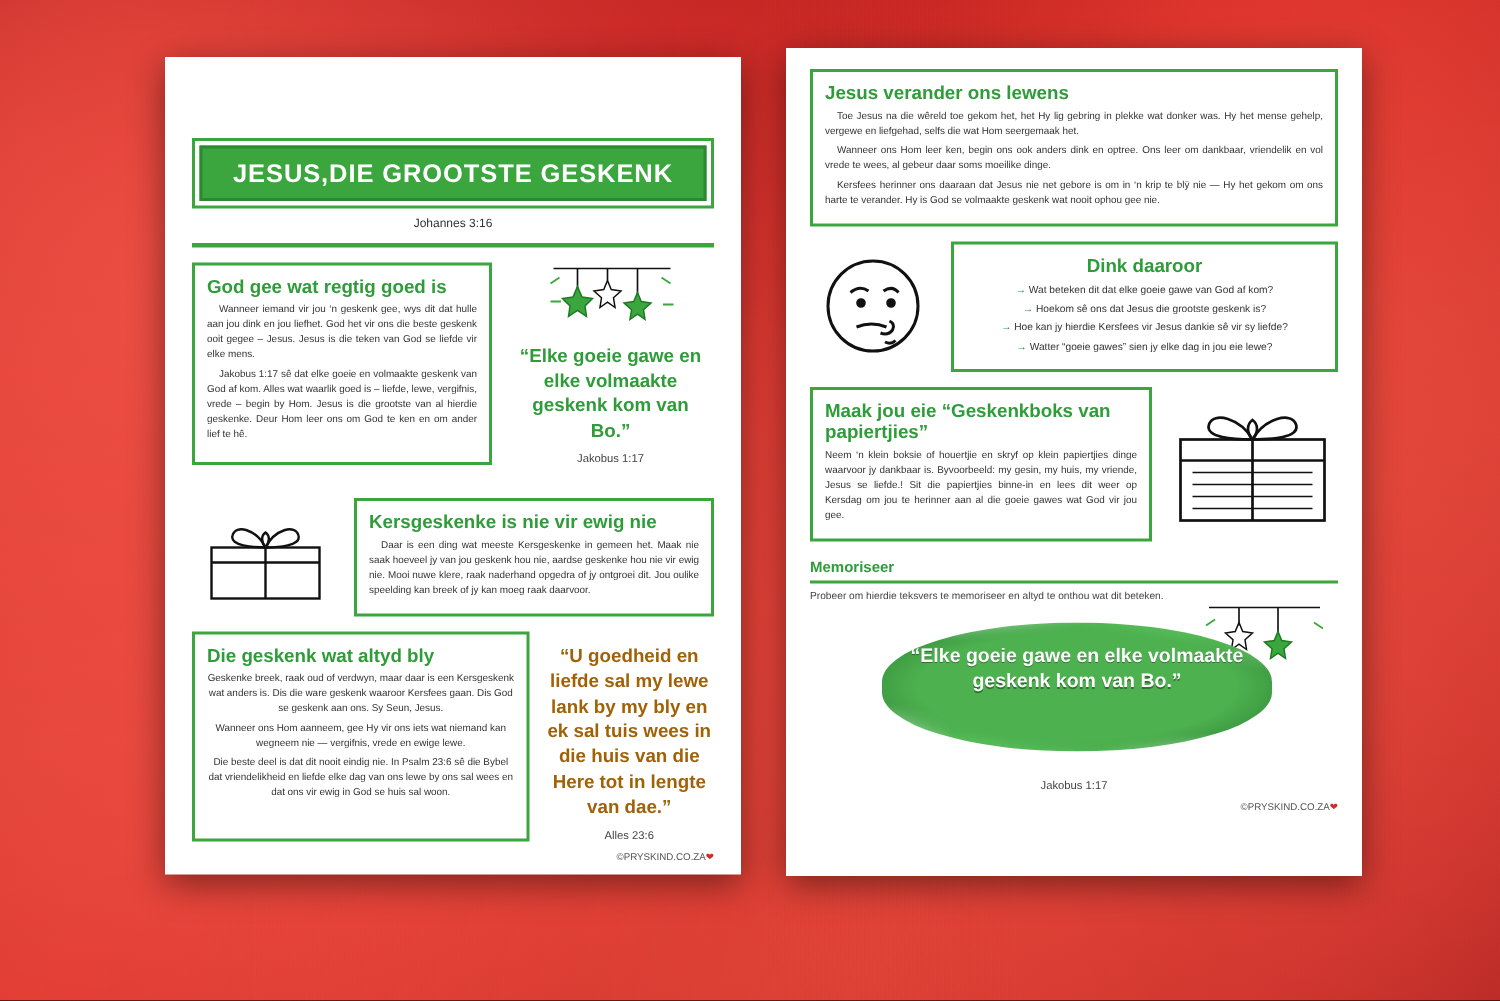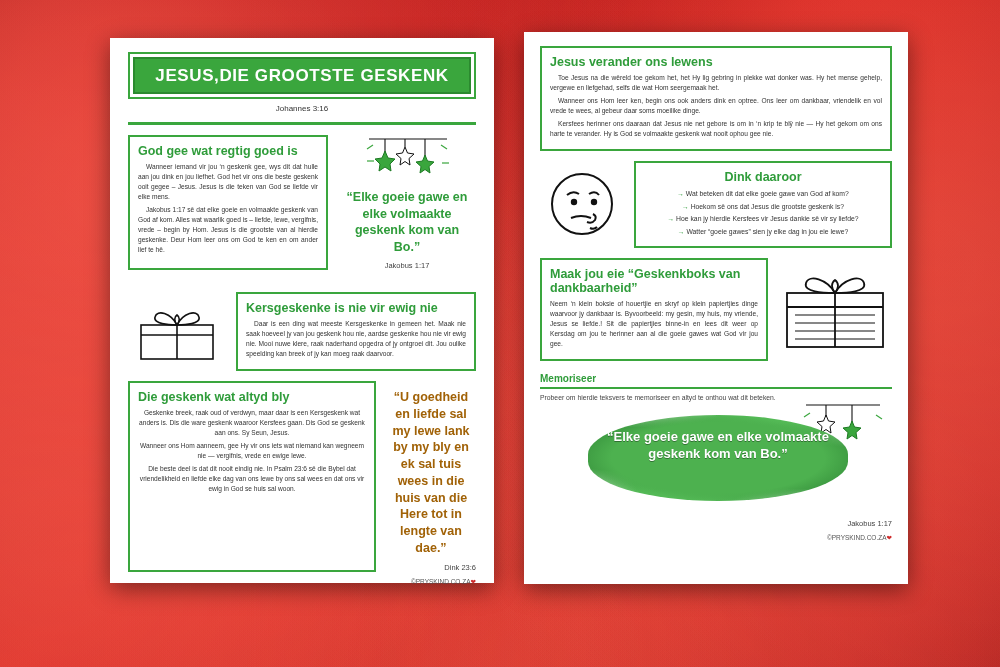--- a/index.html
+++ b/index.html
@@ -42,21 +42,21 @@
     position:absolute; background:#fff;
     box-shadow:0 6px 22px rgba(0,0,0,.45);
   }
   #page-left  { left:110px; top:38px;  width:384px; height:545px; padding:14px 18px 10px; }
   #page-right { left:524px; top:32px;  width:384px; height:552px; padding:14px 16px 10px; }
   .hdr {
     background:#3aa63d; color:#fff; text-align:center;
     font-size:17px; letter-spacing:.6px; padding:7px 4px 6px; font-weight:bold;
     border:2.5px solid #2b8a2f;
   }
-  .title-wrap { border:2.5px solid #3aa63d; padding:3px; }
+  .title-wrap { border:2.5px solid #3aa63d; padding:3px;margin-top:40px; }
 
   .verse {
     text-align:center; font-size:11.3px; line-height:1.42; color:#222;
     margin:12px 16px 2px; font-weight:bold;
   }
   .verse-ref { text-align:center; font-size:8px; color:#333; margin-top:5px; }
 
   .rule { height:3px; background:#3aa63d; margin:9px 0 10px; }
 
   .sec-title {
@@ -68,21 +68,21 @@
   .body-t p { margin:0 0 3px; text-indent:8px; }
   .body-t p.noind { text-indent:0; }
 
   .cols { display:flex; gap:10px; }
   .box { border:2.5px solid #3aa63d; padding:7px 8px; }
 
   .quote {
     text-align:center; font-size:12.5px; line-height:1.32; color:#2f9c3a;
     font-weight:bold;
   }
-  .quote-ref { text-align:right; font-size:7.5px; color:#444; margin-top:6px; }
+  .quote-ref { text-align:center; font-size:7.5px; color:#444; margin-top:6px; }
   .quote-dark { color:#a16207; font-weight:bold; font-size:12.5px; line-height:1.34; text-align:center;}
 
   .footer {
     text-align:right; font-size:6.5px; color:#555; margin-top:6px;
   }
   .footer .heart { color:#cf2b2b; }
 
   
   .q-list { font-size:6.8px; line-height:1.72; color:#333; }
   .q-list div { margin-bottom:1px; }
@@ -173,31 +173,31 @@
     </div>
     <div class="box" style="flex:1;">
       <div class="sec-title">Kersgeskenke is nie vir ewig nie</div>
       <div class="body-t">
         <p>Daar is een ding wat meeste Kersgeskenke in gemeen het. Maak nie saak hoeveel jy van jou geskenk hou nie, aardse geskenke hou nie vir ewig nie. Mooi nuwe klere, raak naderhand opgedra of jy ontgroei dit. Jou oulike speelding kan breek of jy kan moeg raak daarvoor.</p>
       </div>
     </div>
   </div>
 
   <div class="cols" style="margin-top:10px;">
-    <div class="box" style="width:248px;">
+    <div class="box" style="width:225px;">
       <div class="sec-title">Die geskenk wat altyd bly</div>
       <div class="body-t" style="text-align:center;">
         <p class="noind">Geskenke breek, raak oud of verdwyn, maar daar is een Kersgeskenk wat anders is. Dis die ware geskenk waaroor Kersfees gaan. Dis God se geskenk aan ons. Sy Seun, Jesus.</p>
         <p class="noind">Wanneer ons Hom aanneem, gee Hy vir ons iets wat niemand kan wegneem nie — vergifnis, vrede en ewige lewe.</p>
         <p class="noind">Die beste deel is dat dit nooit eindig nie. In Psalm 23:6 sê die Bybel dat vriendelikheid en liefde elke dag van ons lewe by ons sal wees en dat ons vir ewig in God se huis sal woon.</p>
       </div>
     </div>
     <div style="flex:1; padding-top:8px;">
       <div class="quote-dark">“U goedheid en liefde sal my lewe lank by my bly en ek sal tuis wees in die huis van die Here tot in lengte van dae.”</div>
-      <div class="quote-ref">Dink 23:6</div>
+      <div class="quote-ref">Alles 23:6</div>
     </div>
   </div>
 
   <div class="footer">
     <span>©PRYSKIND.CO.ZA</span><span class="heart">❤</span>
   </div>
 </div>
 
 <div class="page" id="page-right">
 
@@ -231,21 +231,21 @@
         <div><span class="arrow">→</span> <span>Wat beteken dit dat elke goeie gawe van God af kom?</span></div>
         <div><span class="arrow">→</span> <span>Hoekom sê ons dat Jesus die grootste geskenk is?</span></div>
         <div><span class="arrow">→</span> <span>Hoe kan jy hierdie Kersfees vir Jesus dankie sê vir sy liefde?</span></div>
         <div><span class="arrow">→</span> <span>Watter “goeie gawes” sien jy elke dag in jou eie lewe?</span></div>
       </div>
     </div>
   </div>
 
   <div class="cols" style="margin-top:10px;">
     <div class="box" style="width:228px;">
-      <div class="sec-title">Maak jou eie “Geskenkboks van dankbaarheid”</div>
+      <div class="sec-title">Maak jou eie “Geskenkboks van papiertjies”</div>
       <div class="body-t" style="margin-top:4px;">
         <p class="noind">Neem ‘n klein boksie of houertjie en skryf op klein papiertjies dinge waarvoor jy dankbaar is. Byvoorbeeld: my gesin, my huis, my vriende, Jesus se liefde.! Sit die papiertjies binne-in en lees dit weer op Kersdag om jou te herinner aan al die goeie gawes wat God vir jou gee.</p>
       </div>
     </div>
     <div style="flex:1; display:flex; align-items:center; justify-content:center;">
       <svg width="112" height="92" viewBox="0 0 112 92">
         <g fill="none" stroke="#111" stroke-width="1.8">
           <rect x="8" y="30" width="96" height="54"></rect>
           <line x1="8" y1="44" x2="104" y2="44"></line>
           <line x1="56" y1="30" x2="56" y2="84"></line>

